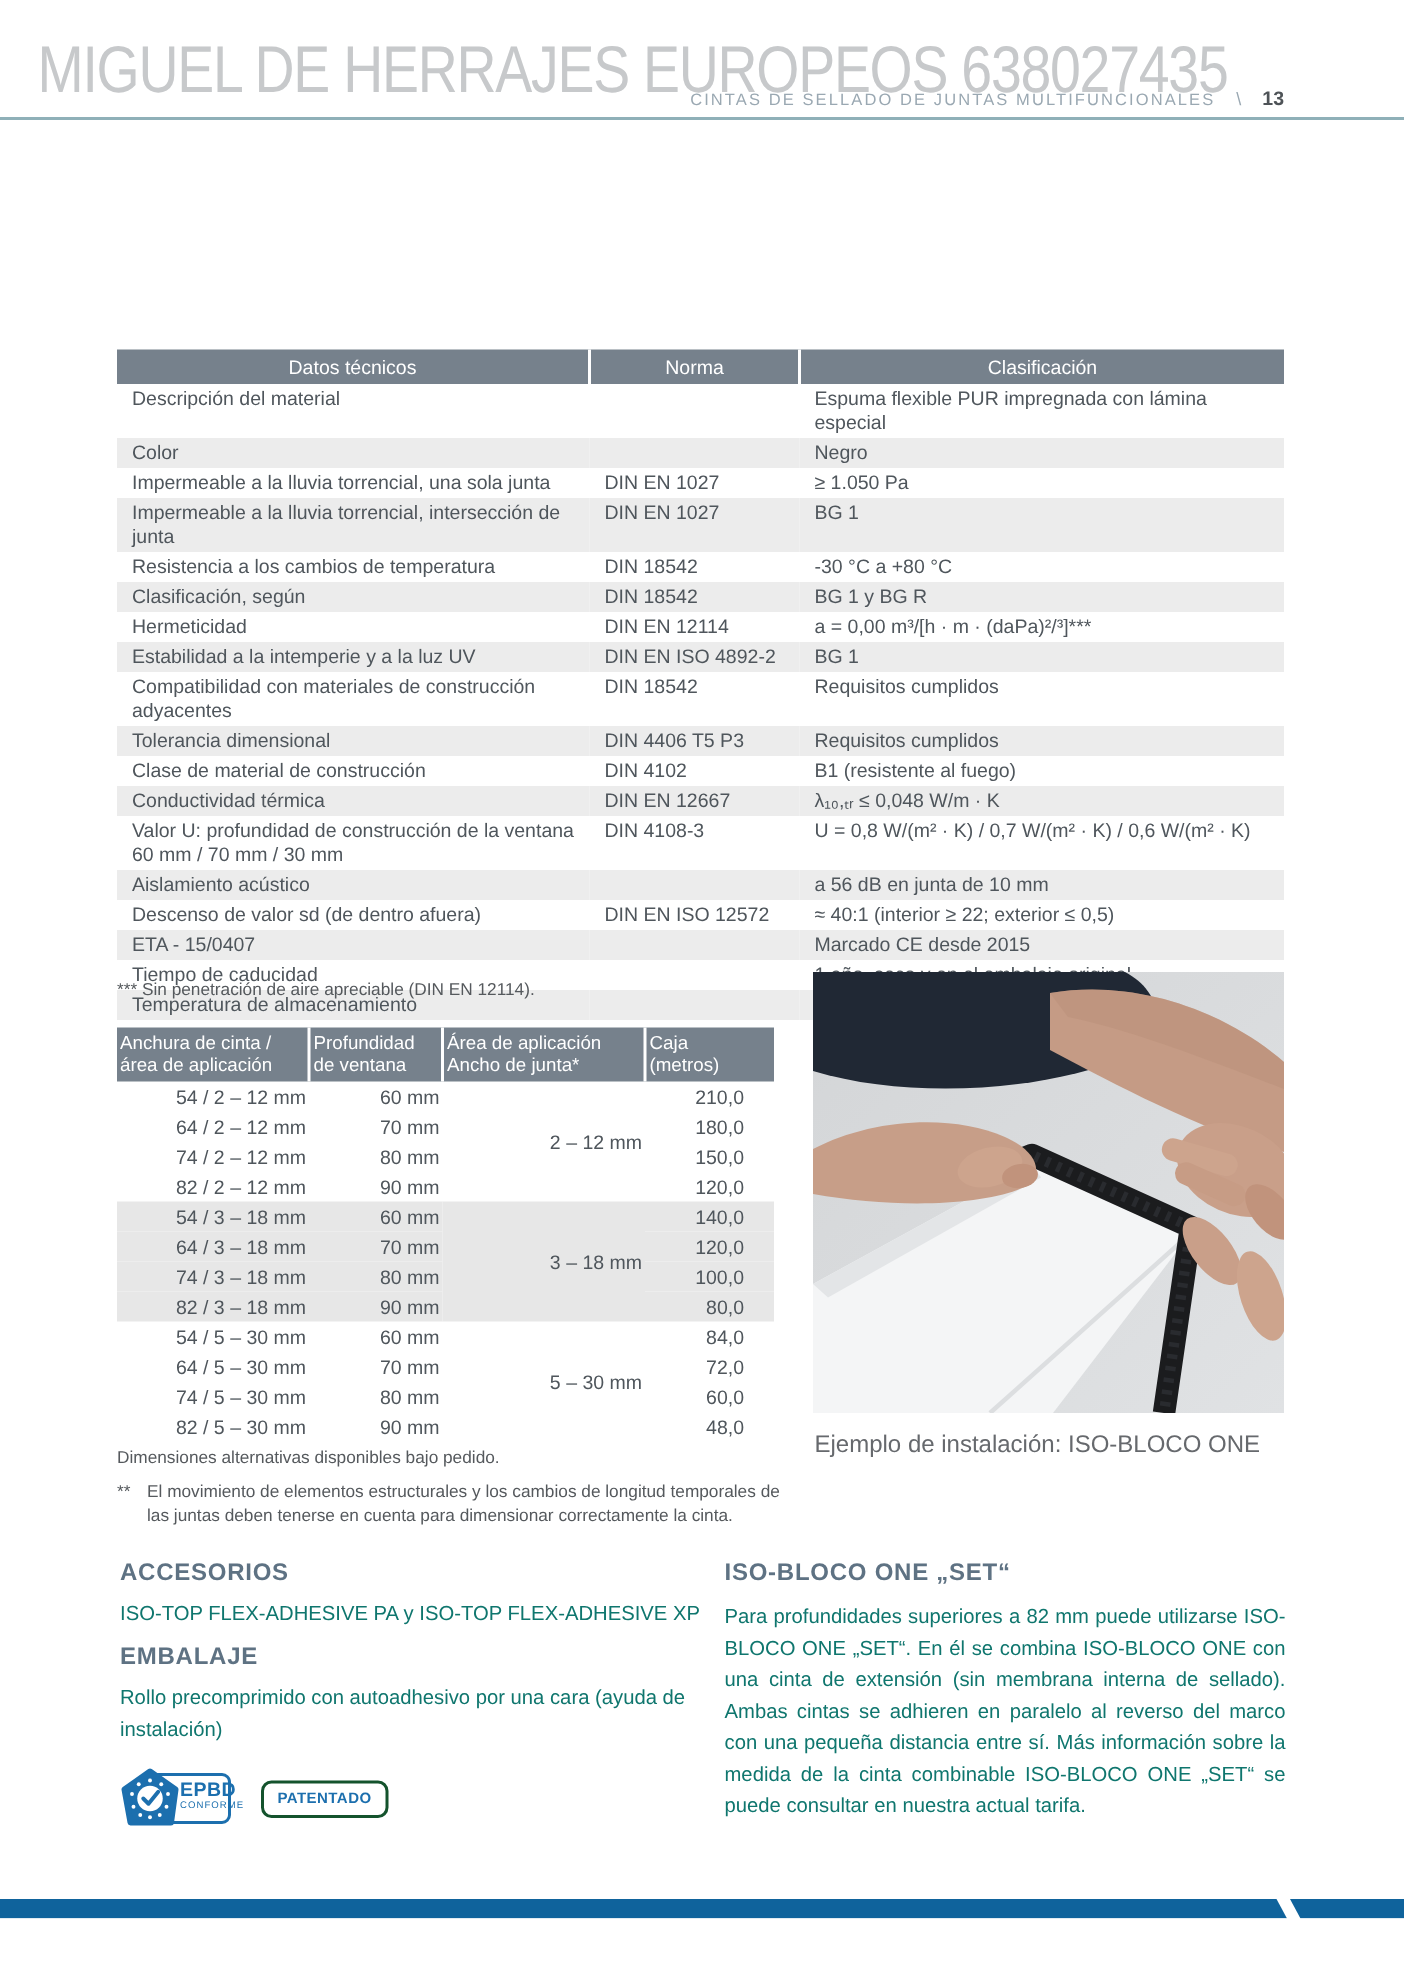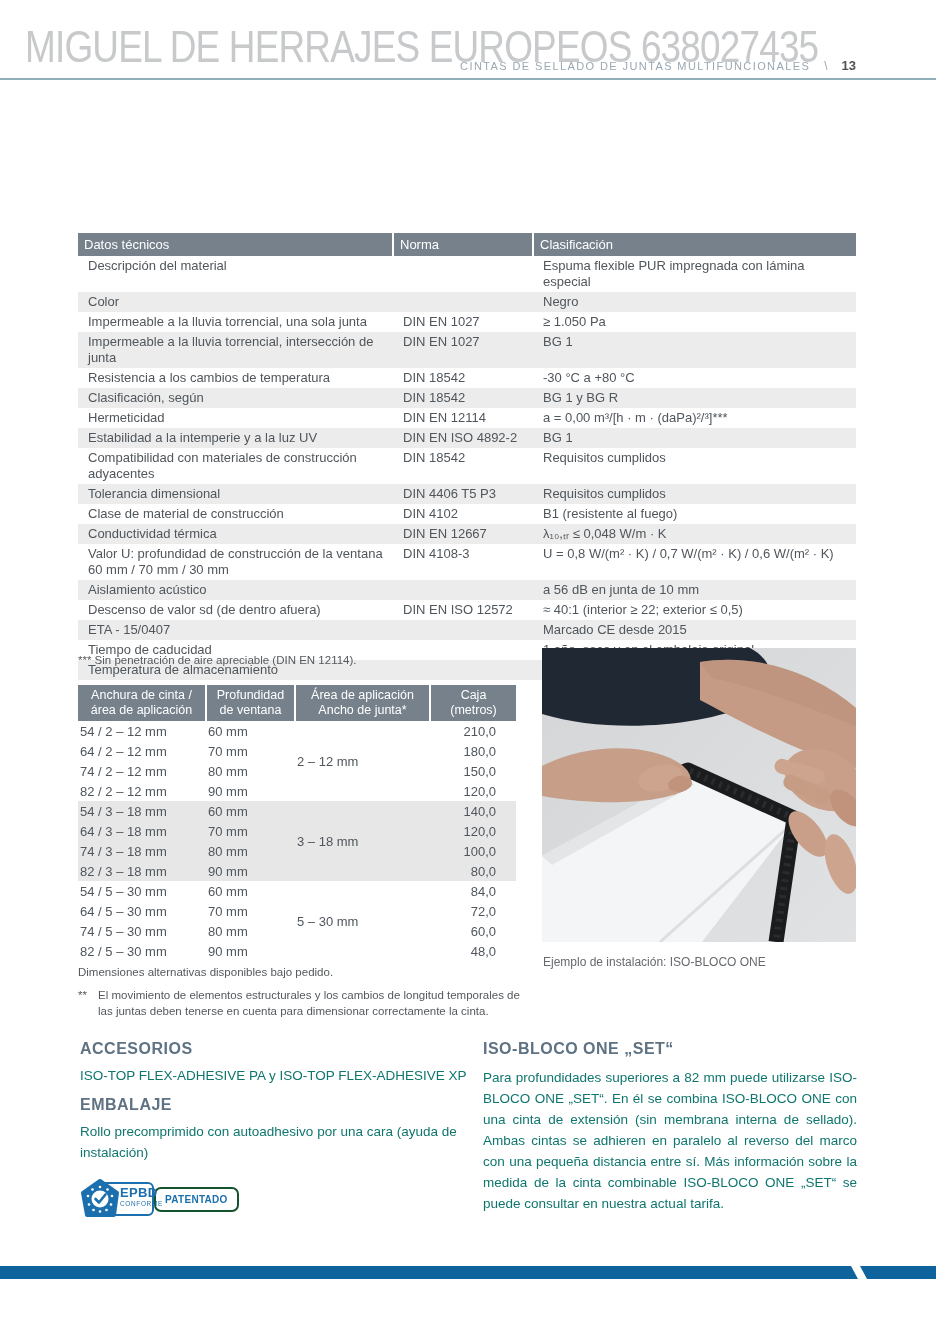--- a/index.html
+++ b/index.html
@@ -21,59 +21,59 @@
   .page-number  { font-size:13px; font-weight:700; color:#4e5357; }
   .header-line { position:absolute; left:0; top:78px; width:100%; height:2px; background:#8fb0b8; }
 
   
   table { border-collapse:collapse; color:#4f565c; }
   th { background:#76818c; color:#ffffff; font-weight:400; }
   th + th { border-left:2px solid #ffffff; }
 
   
   .tech-table { position:absolute; left:78px; top:233px; width:778px; table-layout:fixed; }
-  .tech-table th { font-size:13px; text-align:left; padding:4px 6px; height:22px; }
+  .tech-table th { font-size:13px; text-align:center; padding:4px 6px; height:22px; }
   .tech-table col.w-prop { width:315px; }
   .tech-table col.w-norm { width:140px; }
   .tech-table col.w-clas { width:323px; }
   .tech-table td { font-size:13px; padding:2px 10px; line-height:16px; height:20px; vertical-align:top; }
   .tech-table tr.alt { background:#ececec; }
 
   .footnote3 { position:absolute; left:78px; top:654px; font-size:11.5px; color:#55595d; }
 
   
   .dim-table { position:absolute; left:78px; top:685px; width:438px; table-layout:fixed; }
-  .dim-table th { font-size:12.5px; line-height:15px; padding:3px 2px; text-align:center; white-space:pre-line; height:36px; vertical-align:middle; }
+  .dim-table th { font-size:12.5px; line-height:15px; padding:3px 2px; text-align:left; white-space:pre-line; height:36px; vertical-align:middle; }
   .dim-table col.w-size  { width:128px; }
   .dim-table col.w-depth { width:89px; }
   .dim-table col.w-range { width:135px; }
   .dim-table col.w-box   { width:86px; }
-  .dim-table td { font-size:13px; height:20px; padding:0 2px; text-align:left; vertical-align:middle; }
+  .dim-table td { font-size:13px; height:20px; padding:0 2px; text-align:right; vertical-align:middle; }
   .dim-table td.c-box { text-align:right; padding-right:20px; }
   .dim-table tr.galt { background:#e7e7e7; }
 
   .dim-note { position:absolute; left:78px; top:966px; font-size:11.5px; color:#55595d; }
   .dim-footnote { position:absolute; left:78px; top:987px; width:448px; display:flex; font-size:11.5px; line-height:16px; color:#55595d; }
   .dim-footnote .marker { width:20px; flex:none; }
 
   
   .photo { position:absolute; left:542px; top:648px; width:314px; height:294px; }
   .photo svg { display:block; width:100%; height:100%; }
-  .photo-caption { position:absolute; left:543px; top:955px; font-size:12px; color:#66696d; }
+  .photo-caption { position:absolute; left:543px; top:955px; font-size:16px; color:#66696d; }
 
   
   .section-heading { font-size:16px; font-weight:700; letter-spacing:.5px; color:#5e7283; }
   .section-body { font-size:13.5px; line-height:21px; color:#0f766e; margin-top:7px; }
   .accesorios { position:absolute; left:80px; top:1040px; width:395px; }
   .embalaje   { position:absolute; left:80px; top:1096px; width:395px; }
   .iso-set    { position:absolute; left:483px; top:1040px; width:374px; }
   .iso-set .section-body { text-align:justify; margin-top:9px; }
 
   
-  .badges { position:absolute; left:80px; top:1178px; display:flex; align-items:center; }
+  .badges { position:absolute; left:80px; top:1178px; display:flex; align-items:center; gap:20px; }
   .badge-epbd { position:relative; width:74px; height:42px; }
   .badge-epbd .frame { position:absolute; left:12px; top:4px; right:0; bottom:4px; border:2px solid #1c6fae; border-radius:6px; background:#fff; }
   .badge-epbd svg { position:absolute; left:0; top:0; width:42px; height:42px; }
   .badge-epbd .txt { position:absolute; left:40px; top:8px; color:#1c6fae; line-height:1; }
   .badge-epbd .txt .l1 { font-size:13px; font-weight:700; letter-spacing:.3px; }
   .badge-epbd .txt .l2 { font-size:6.4px; letter-spacing:.7px; margin-top:2px; }
   .badge-pat { border:2px solid #14532d; border-radius:7px; background:#fff; padding:5px 9px; font-size:10px; font-weight:700; letter-spacing:.3px; color:#1c6fae; }
 
   
   .bottom-bar-left  { position:absolute; left:0; top:1266px; width:858px; height:13px; background:#0f639c;

